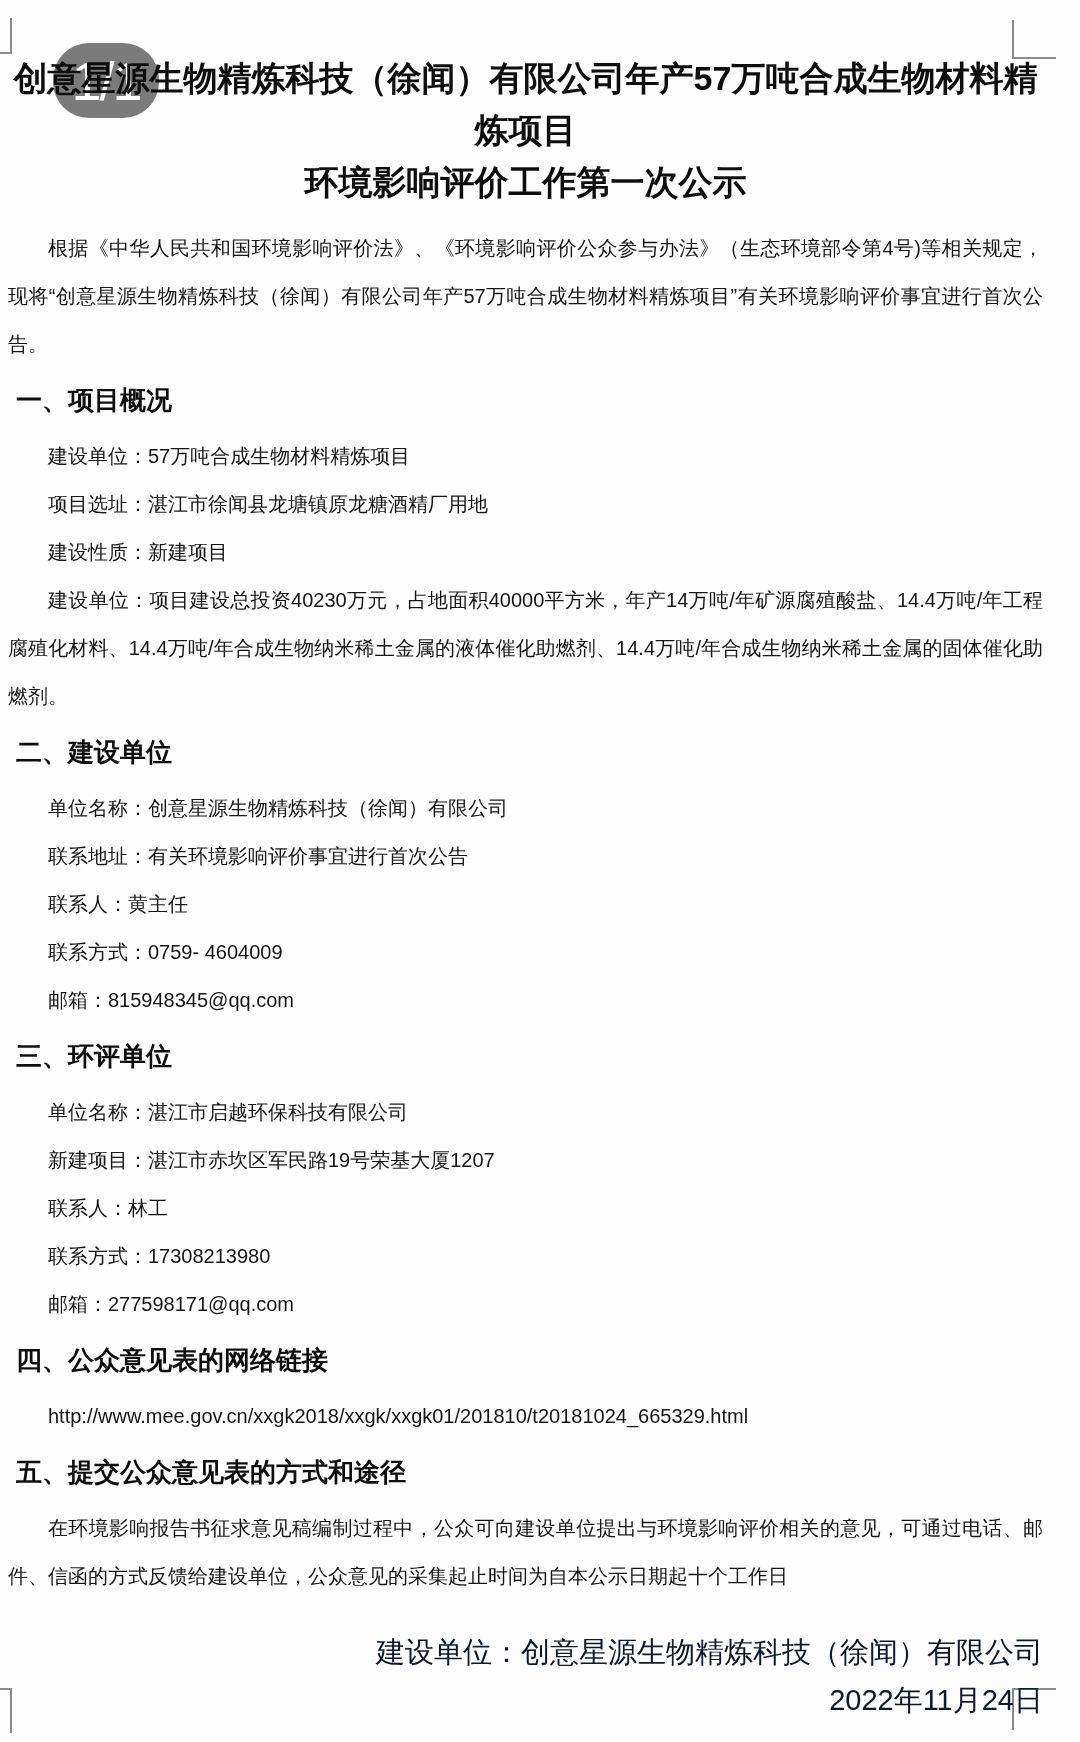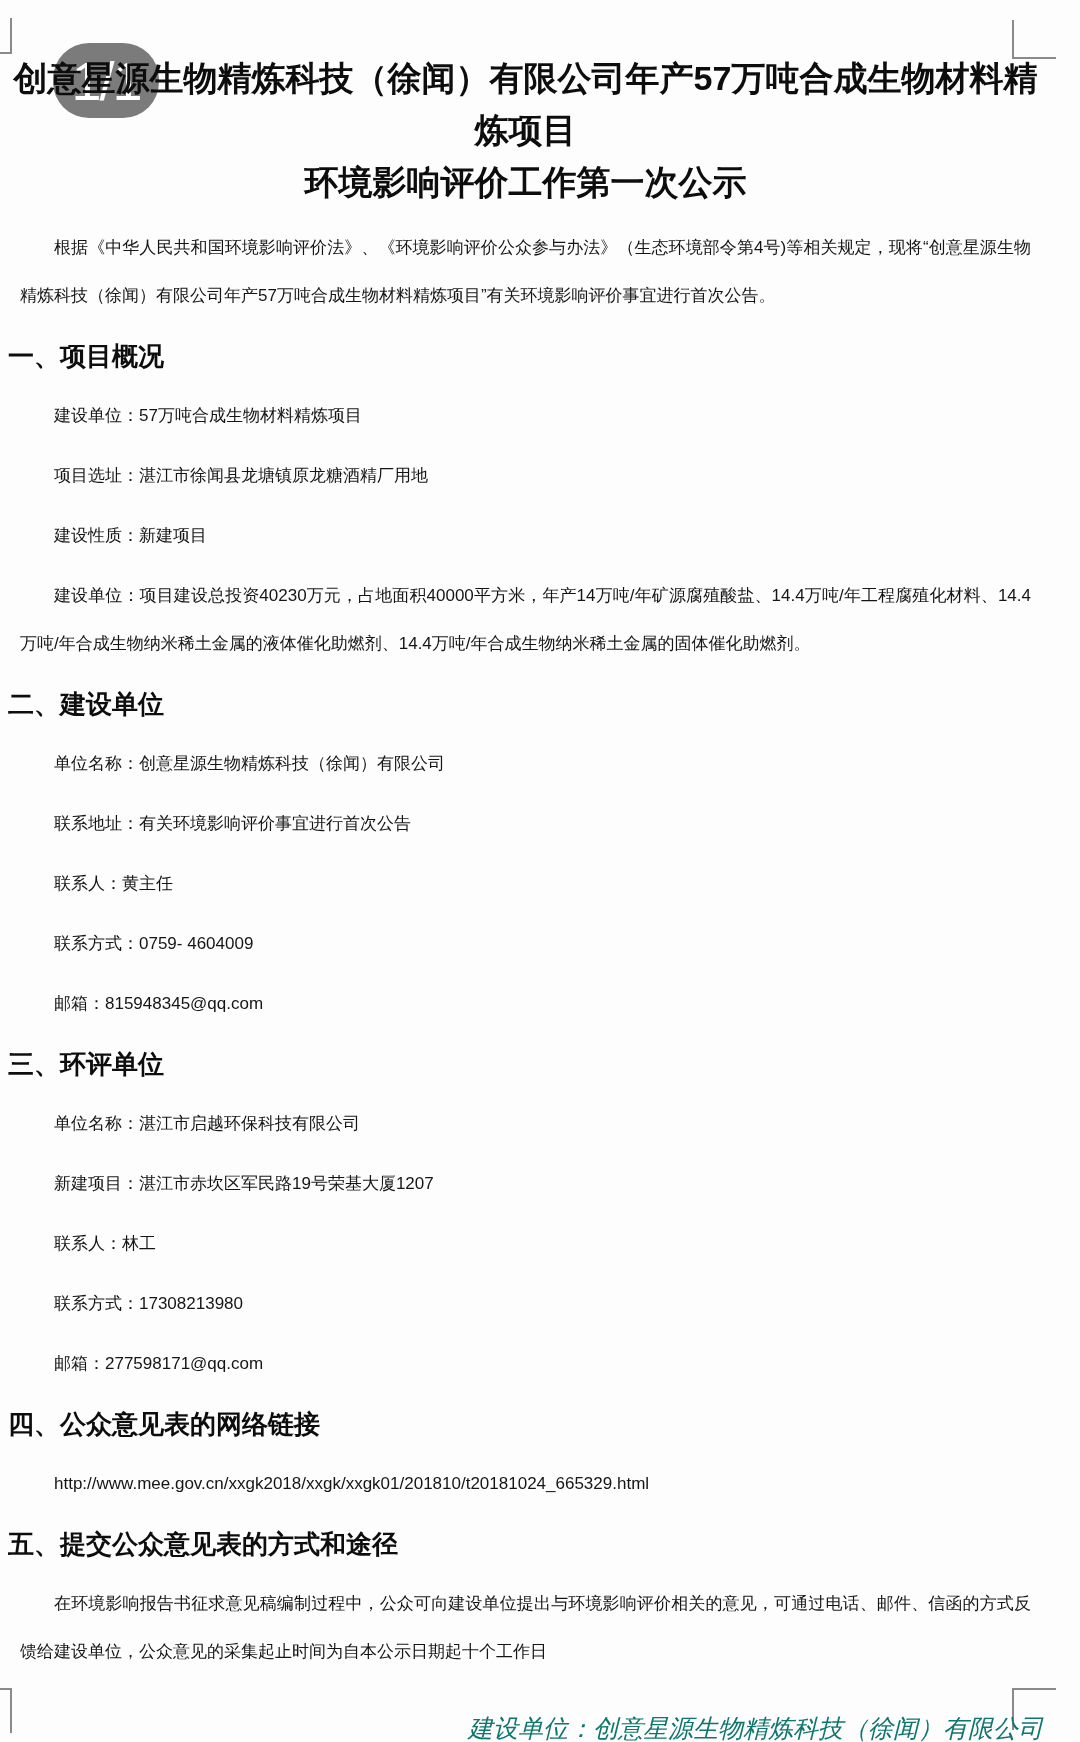--- a/index.html
+++ b/index.html
@@ -45,39 +45,38 @@
   }
   h1.doc-title {
     position: relative; z-index: 2;
     margin: 0; padding-top: 52px;
     text-align: center;
     font-size: 34px; line-height: 52px;
     font-weight: bold; color: #0d0d0d;
   }
   .body-text { position: relative; z-index: 2; }
   p.para {
-    margin: 12px;
-    font-size: 17px; line-height: 48px;
+    margin: 0;
+    font-size: 20px; line-height: 48px;
     text-align: justify;
     text-indent: 2em;
     color: #151515;
   }
   p.intro { margin-top: 16px; }
   h2.sec-heading {
-    margin: 0;
+    margin: 8px;
     font-size: 26px; line-height: 48px;
     font-weight: bold; color: #0d0d0d;
   }
   p.url-line { word-break: break-all; }
   .footer { margin-top: 28px; text-align: right; }
   .footer p {
     margin: 0;
-    font-size: 25px; line-height: 48px;
-    color: #0f766e;
-    font-style: italic;
+    font-size: 29px; line-height: 48px;
+    color: #0f172a;
   }
 </style>
 </head>
 <body>
 
 <div class="page">
 
   <div class="crop crop-tl"></div>
   <div class="crop crop-tr"></div>
   <div class="crop crop-bl"></div>

